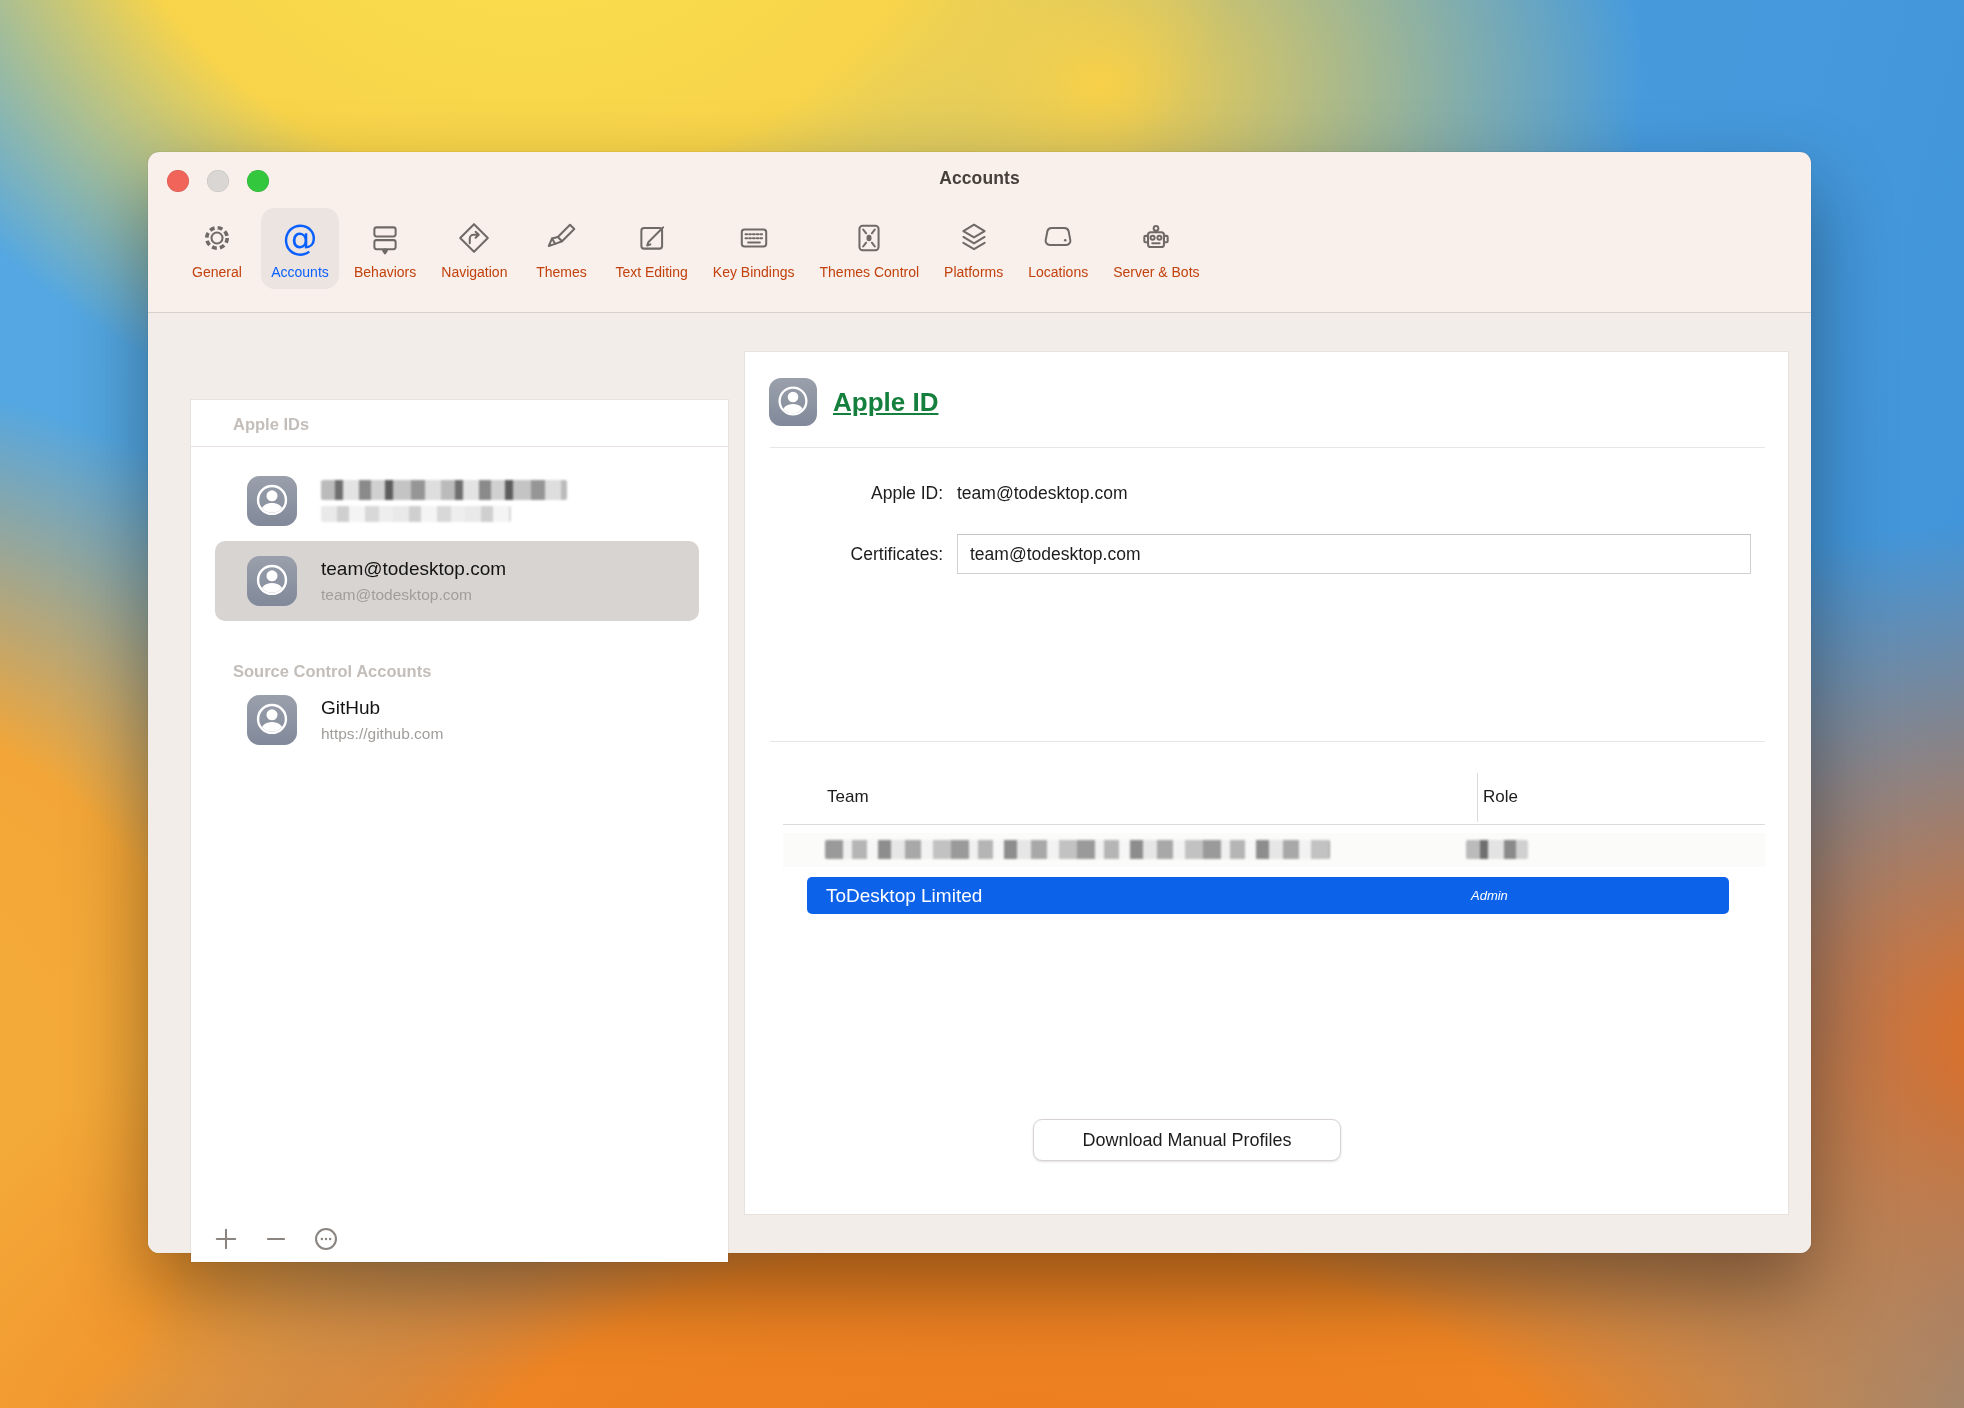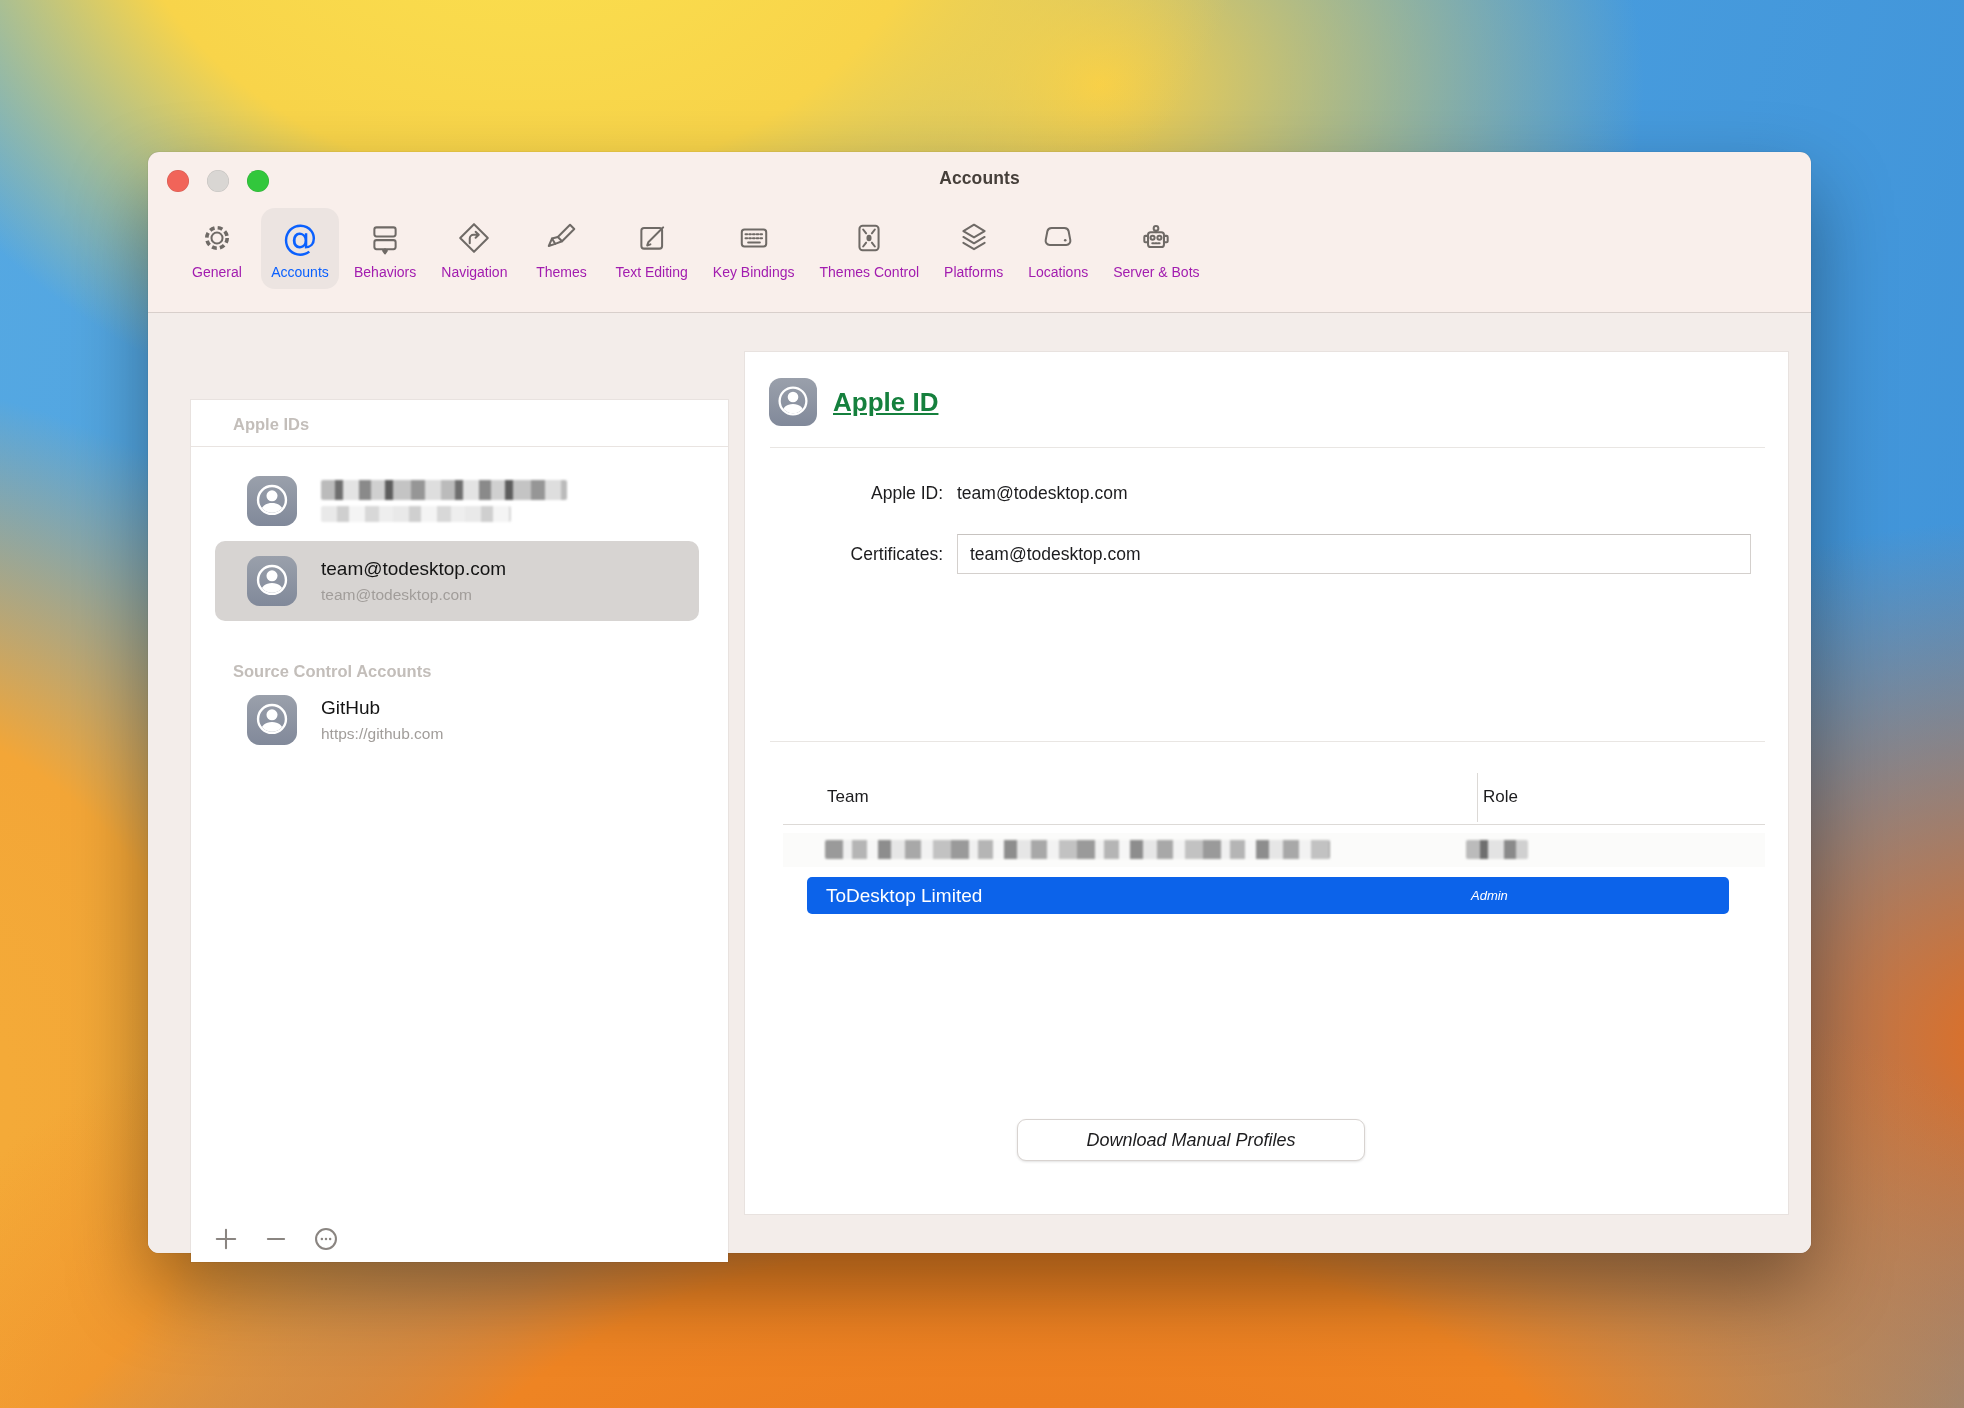--- a/index.html
+++ b/index.html
@@ -44,21 +44,21 @@
     display:flex; align-items:flex-start; padding:8px 0 0 30px; gap:5px;
   }
   .toolbar::after { content:""; position:absolute; left:0; right:0; bottom:0; height:1px; background:#d8cfcb; }
   .titem {
     display:flex; flex-direction:column; align-items:center; gap:4px;
     padding:8px 10px 9px; border-radius:14px; min-width:78px; cursor:default;
   }
   .titem.sel { background:#ece4e1; }
   .ticon { height:44px; display:flex; align-items:center; justify-content:center; color:#6f6a66; }
   .ticon svg { stroke:#6f6a66; fill:none; stroke-width:1.9; stroke-linecap:round; stroke-linejoin:round; }
-  .tlabel { font-size:14px; color:#a21caf; white-space:nowrap; }
+  .tlabel { font-size:14px; color:#c2410c; white-space:nowrap; }
   .titem.sel .tlabel { color:#0a60fe; }
   .at-glyph { font-size:35px; line-height:40px; color:#0a60fe; font-family:"DejaVu Sans",sans-serif; }
 
   
   .content { position:absolute; left:0; top:161px; right:0; bottom:0; background:#f3edea; border-radius:0 0 11px 11px; }
   .panel { position:absolute; background:#fff; box-shadow:0 0 0 1px rgba(0,0,0,.045); }
   .panel-left  { left:43px;  top:39px; width:537px;  height:862px;margin-top:48px; }
   .panel-right { left:597px; top:39px; width:1043px; height:862px; }
 
   
@@ -119,21 +119,21 @@
   }
   .tsel-team { position:absolute; left:19px; font-size:19px; font-weight:500; }
   .tsel-role { position:absolute; left:664px; font-size:13px;font-style:italic; }
   .btn {
     position:absolute; top:767px; height:42px; border-radius:9px;
     background:#fff; border:.5px solid #d8d3d0;
     box-shadow:0 1px 2.5px rgba(0,0,0,.12);
     display:flex; align-items:center; justify-content:center;
     font-size:18px; color:#1d1d1f; font-family:inherit; cursor:default;
   }
-  .btn-download { left:272px; width:348px;font-style:italic; }
+  .btn-download { left:288px; width:308px; }
   .btn-manage  { left:684px; width:323px; }
 </style>
 </head>
 <body>
 
 <div class="desktop">
   <div class="window">
 
     <div class="titlebar">
       <div class="tl tl-red"></div>

